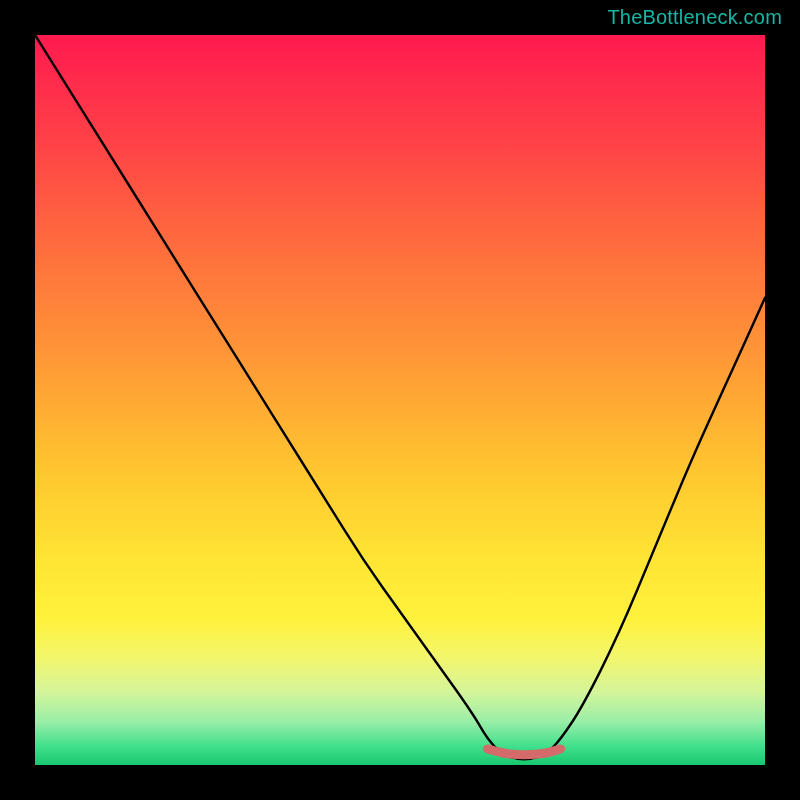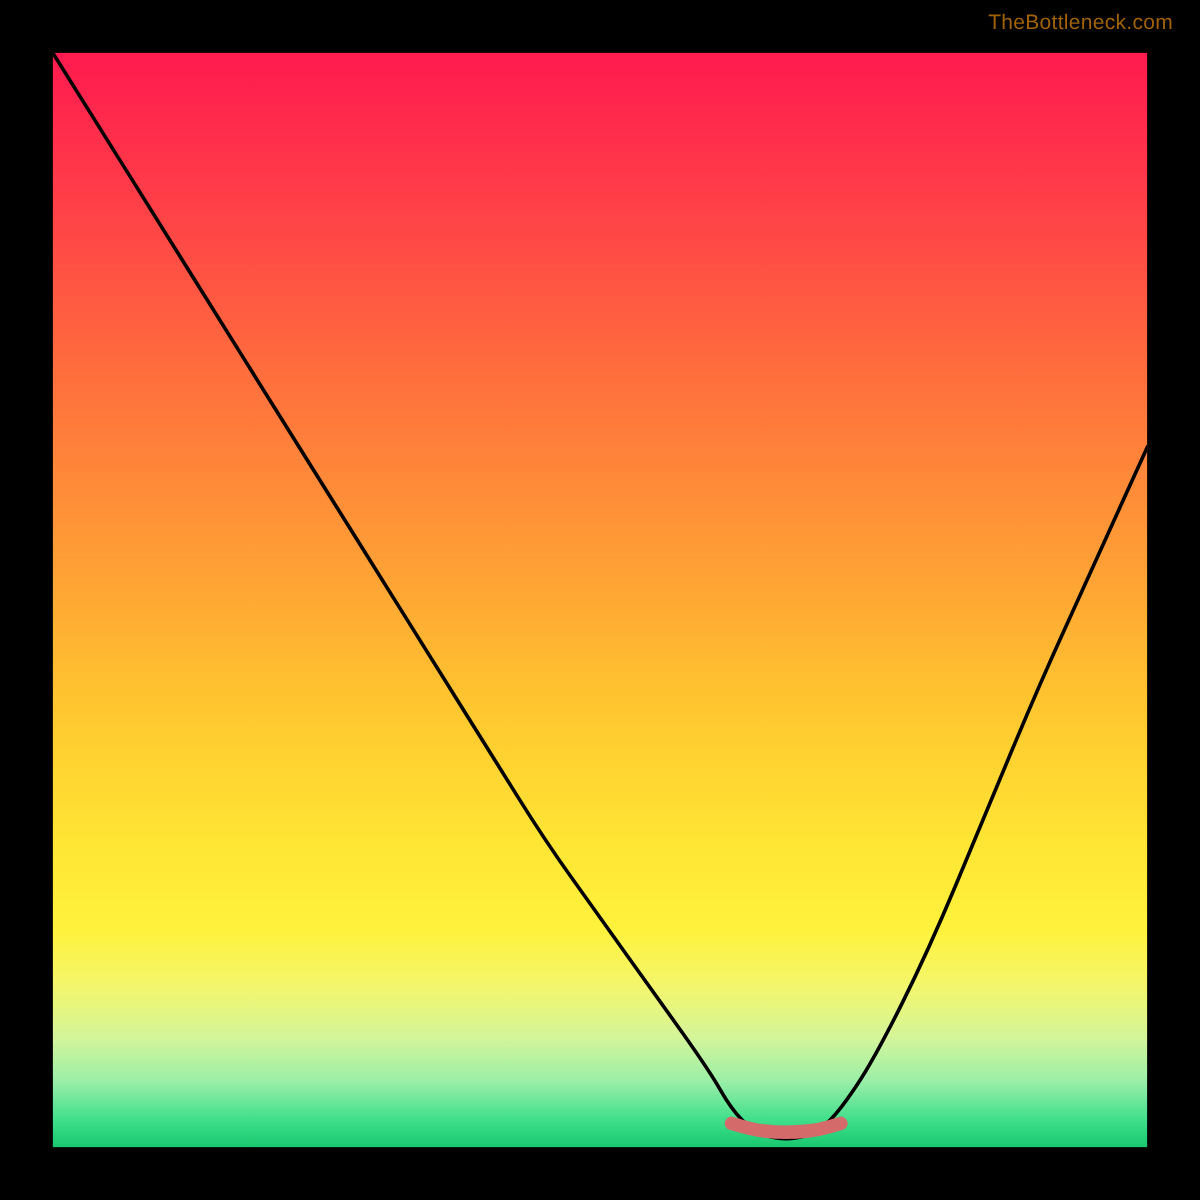--- a/index.html
+++ b/index.html
@@ -38,22 +38,22 @@
     left: 0;
     top: 0;
     width: 100%;
     height: 100%;
   }
   .watermark {
     position: absolute;
     top: 6px;
     right: 18px;
     font-family: Arial, Helvetica, sans-serif;
-    font-size: 14px;
-    color: #a16207;
+    font-size: 20px;
+    color: #14b8a6;
     letter-spacing: 0.2px;
   }
 </style>
 </head>
 <body>
 
 <div class="frame">
   <div class="plot">
     <svg class="gradient" viewBox="0 0 730 730" preserveAspectRatio="none">
       <defs>

